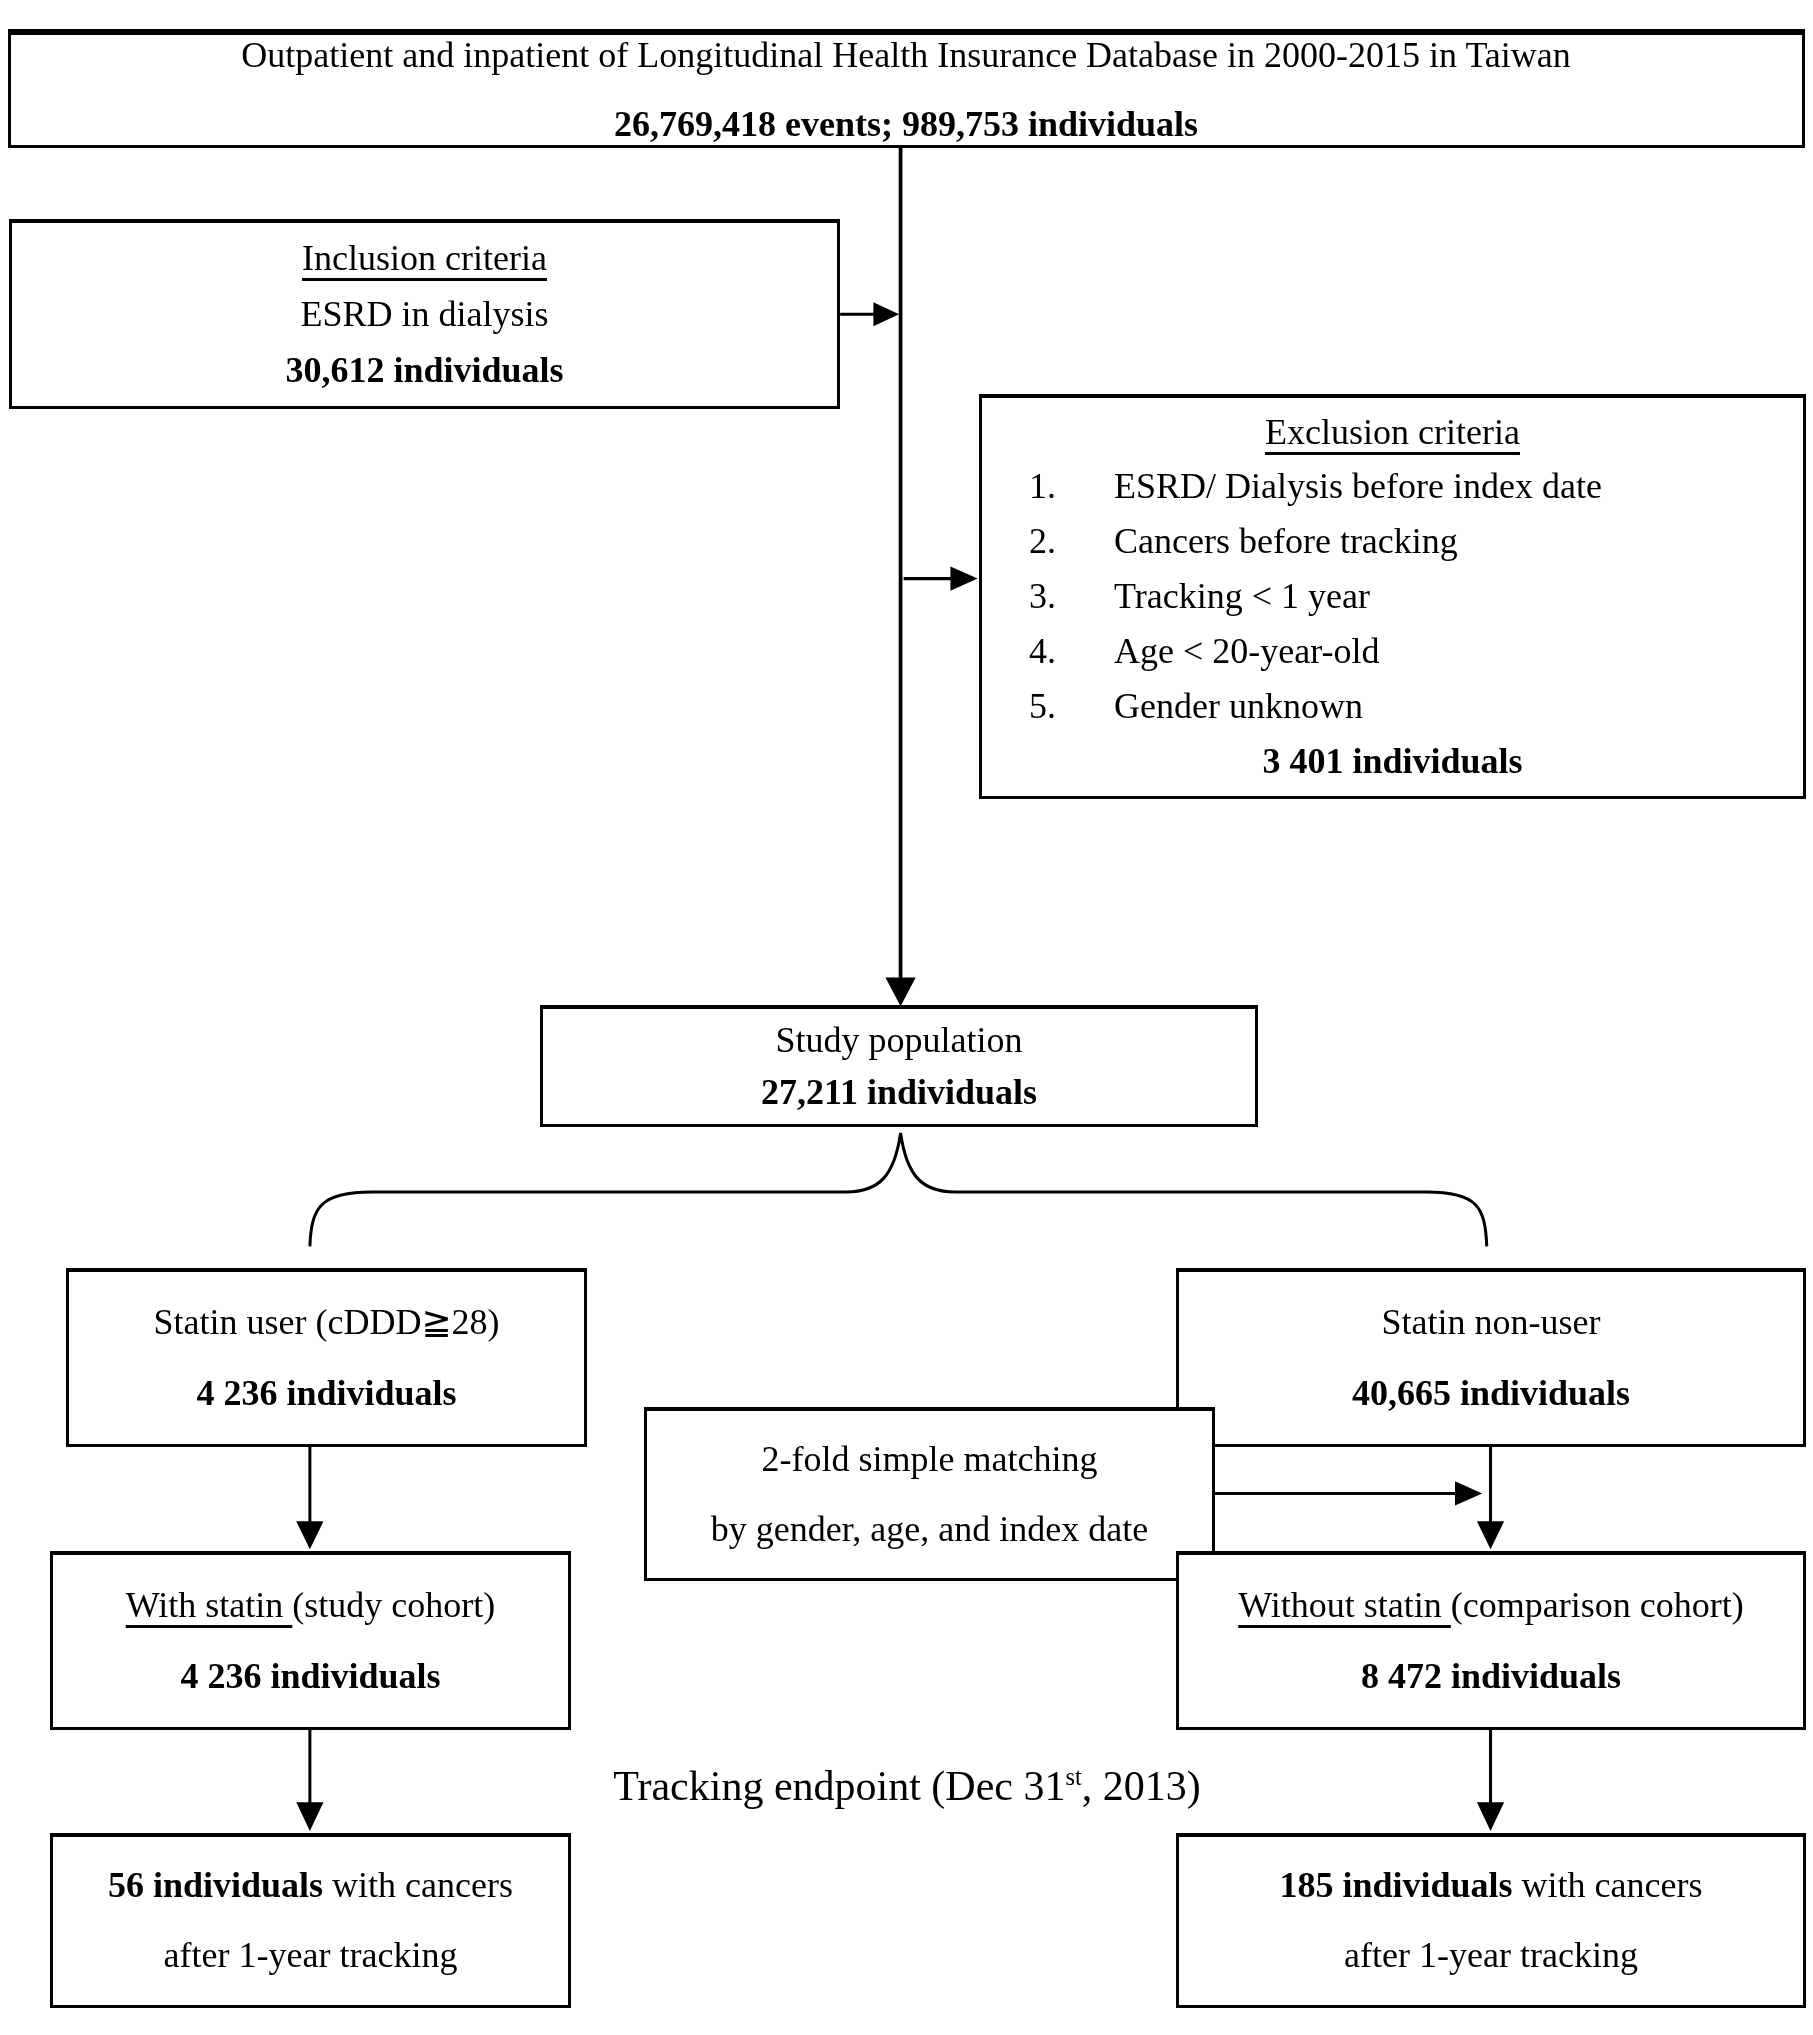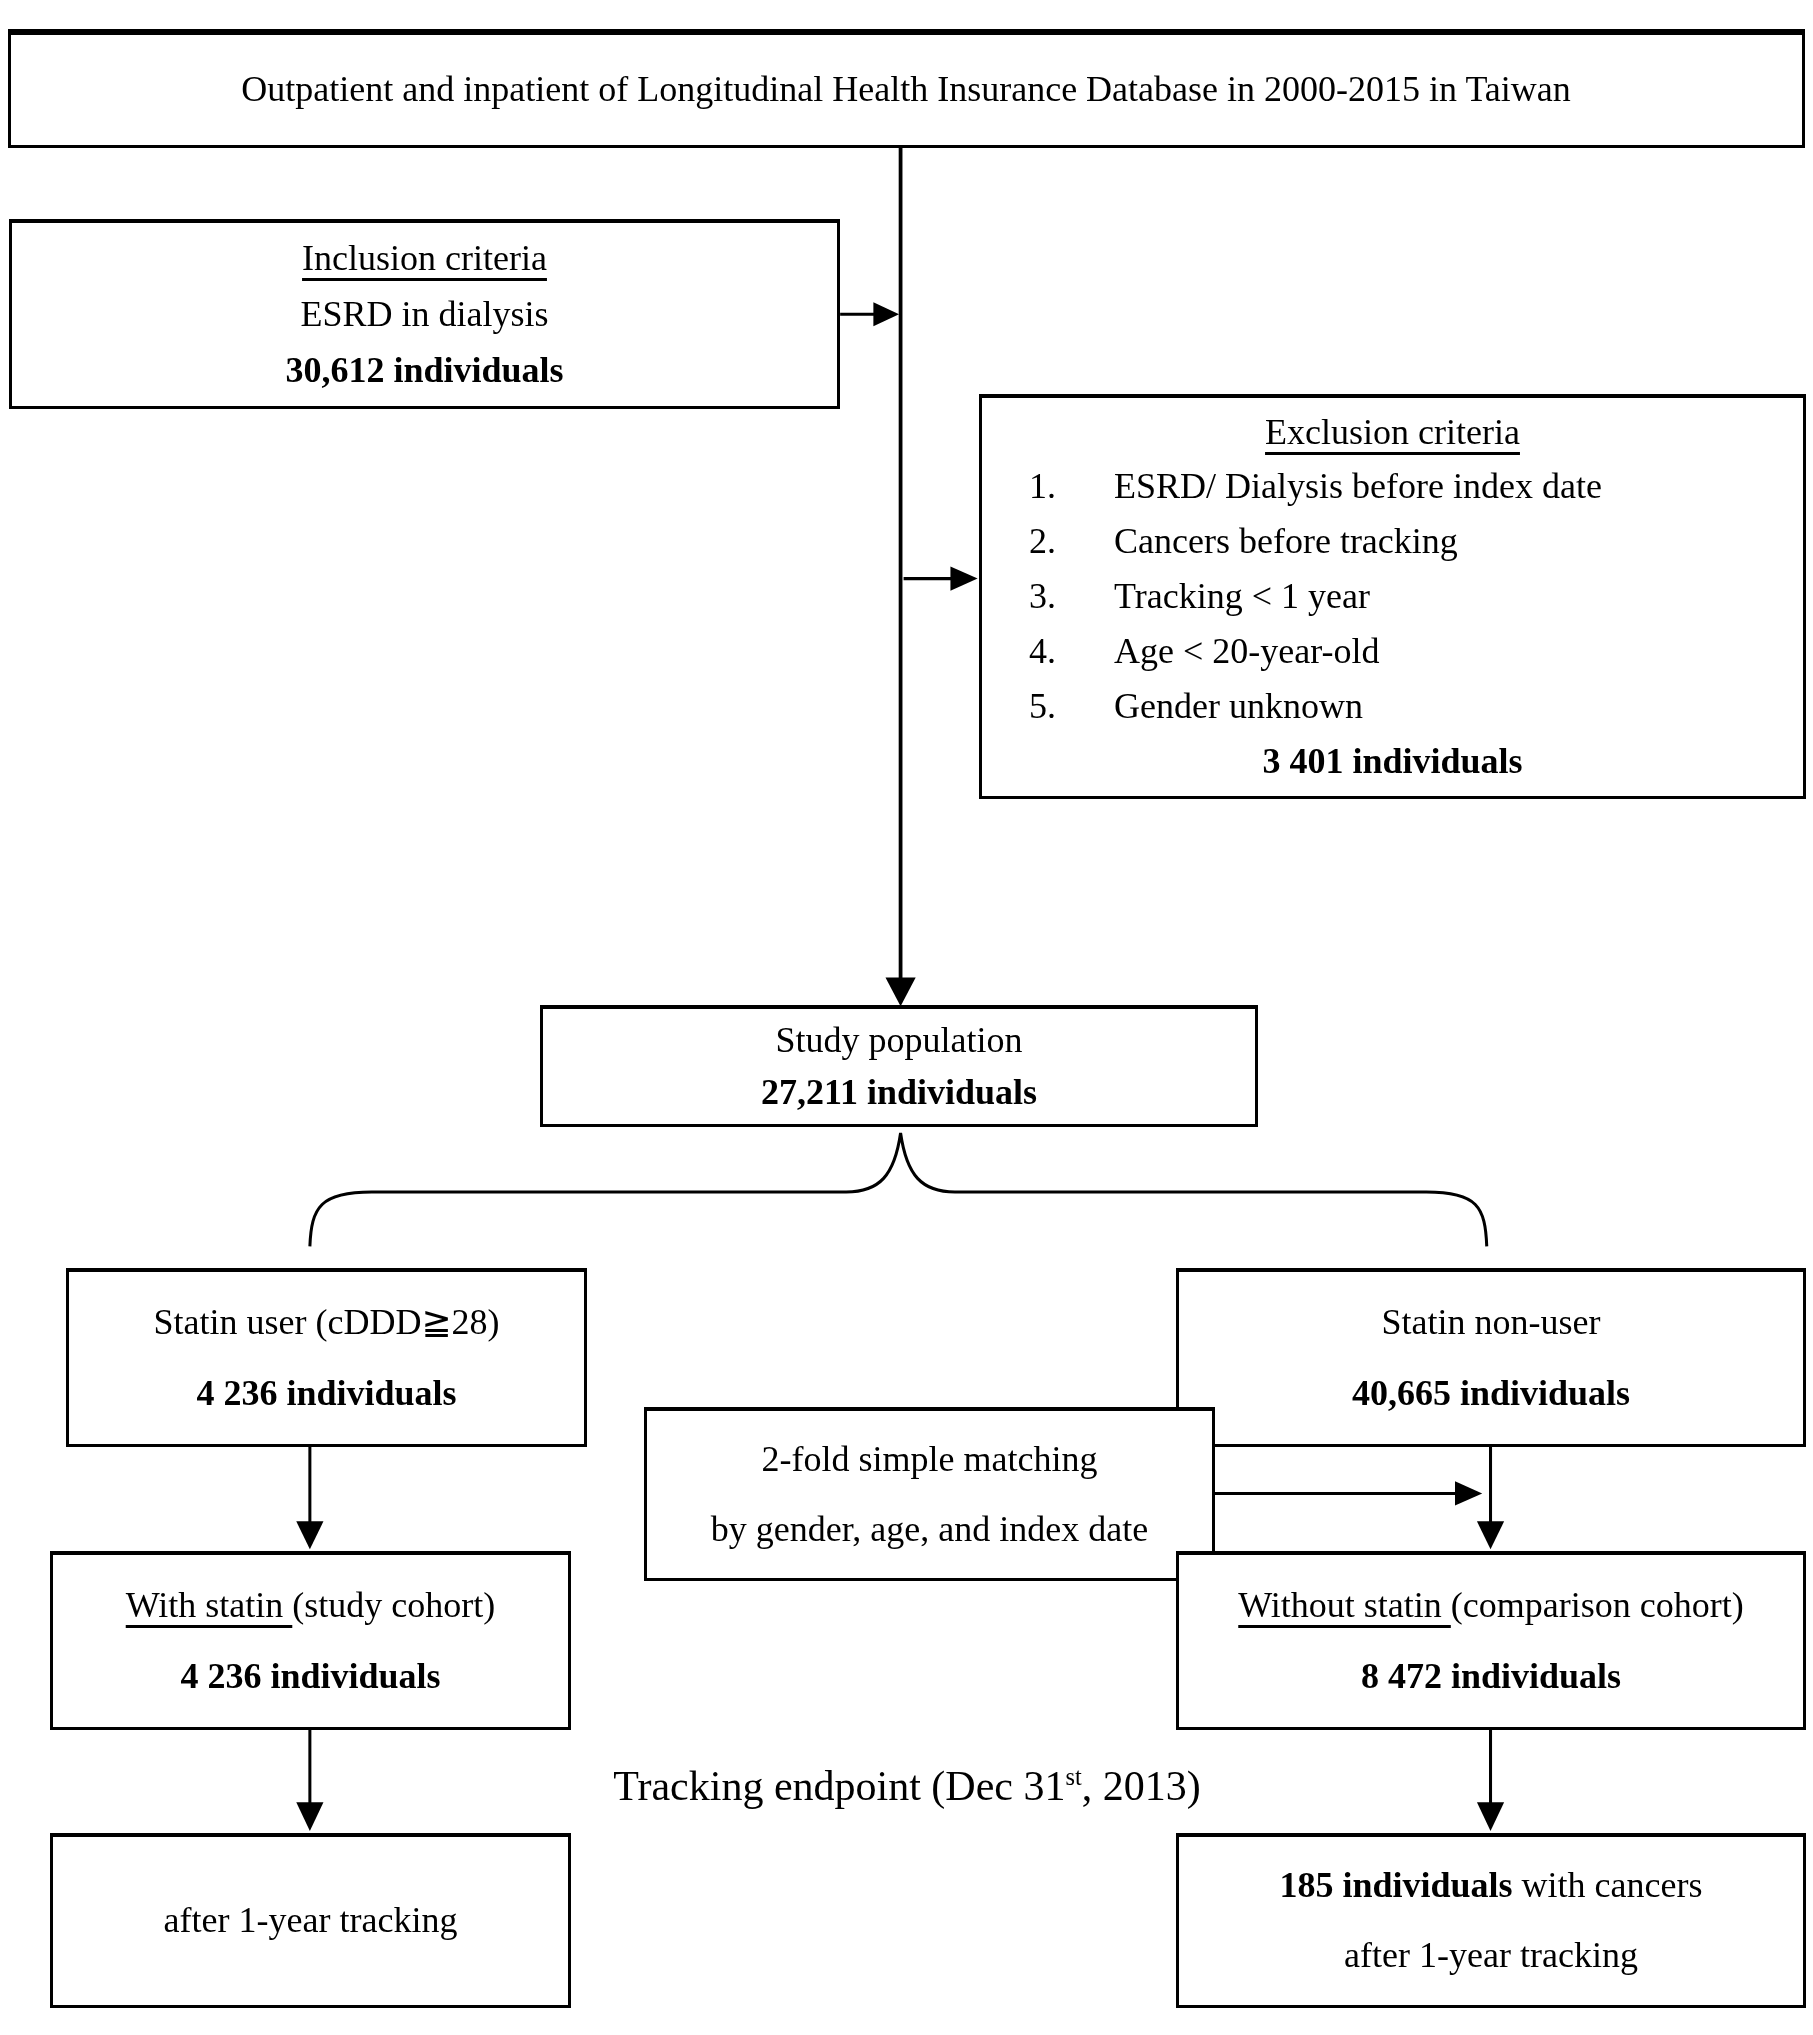--- a/index.html
+++ b/index.html
@@ -105,20 +105,21 @@
 
   <line x1="410" y1="2290" x2="410" y2="2390" stroke="#000" stroke-width="4"></line>
   <polygon points="392,2386 428,2386 410,2424" fill="#000"></polygon>
 
   <line x1="1973" y1="2290" x2="1973" y2="2390" stroke="#000" stroke-width="4"></line>
   <polygon points="1955,2386 1991,2386 1973,2424" fill="#000"></polygon>
 </svg>
 
 <div class="box b-source">
   <div>Outpatient and inpatient of Longitudinal Health Insurance Database in 2000-2015 in Taiwan</div>
+  <div class="bold">26,769,418 events; 989,753 individuals</div>
 </div>
 
 <div class="box b-incl">
   <div class="ul">Inclusion criteria</div>
   <div>ESRD in dialysis</div>
   <div class="bold">30,612 individuals</div>
 </div>
 
 <div class="box b-excl">
   <div class="ul">Exclusion criteria</div>
@@ -172,20 +173,23 @@
     <span class="ul">Without statin </span><span>(comparison cohort)</span>
   </div>
   <div class="bold">8 472 individuals</div>
 </div>
 
 <div class="tracking-label">
   <span>Tracking endpoint (Dec 31</span><sup>st</sup><span>, 2013)</span>
 </div>
 
 <div class="box b-cancerL">
+  <div>
+    <span class="bold">56 individuals</span><span> with cancers</span>
+  </div>
   <div>after 1-year tracking</div>
 </div>
 
 <div class="box b-cancerR">
   <div>
     <span class="bold">185 individuals</span><span> with cancers</span>
   </div>
   <div>after 1-year tracking</div>
 </div>
 

